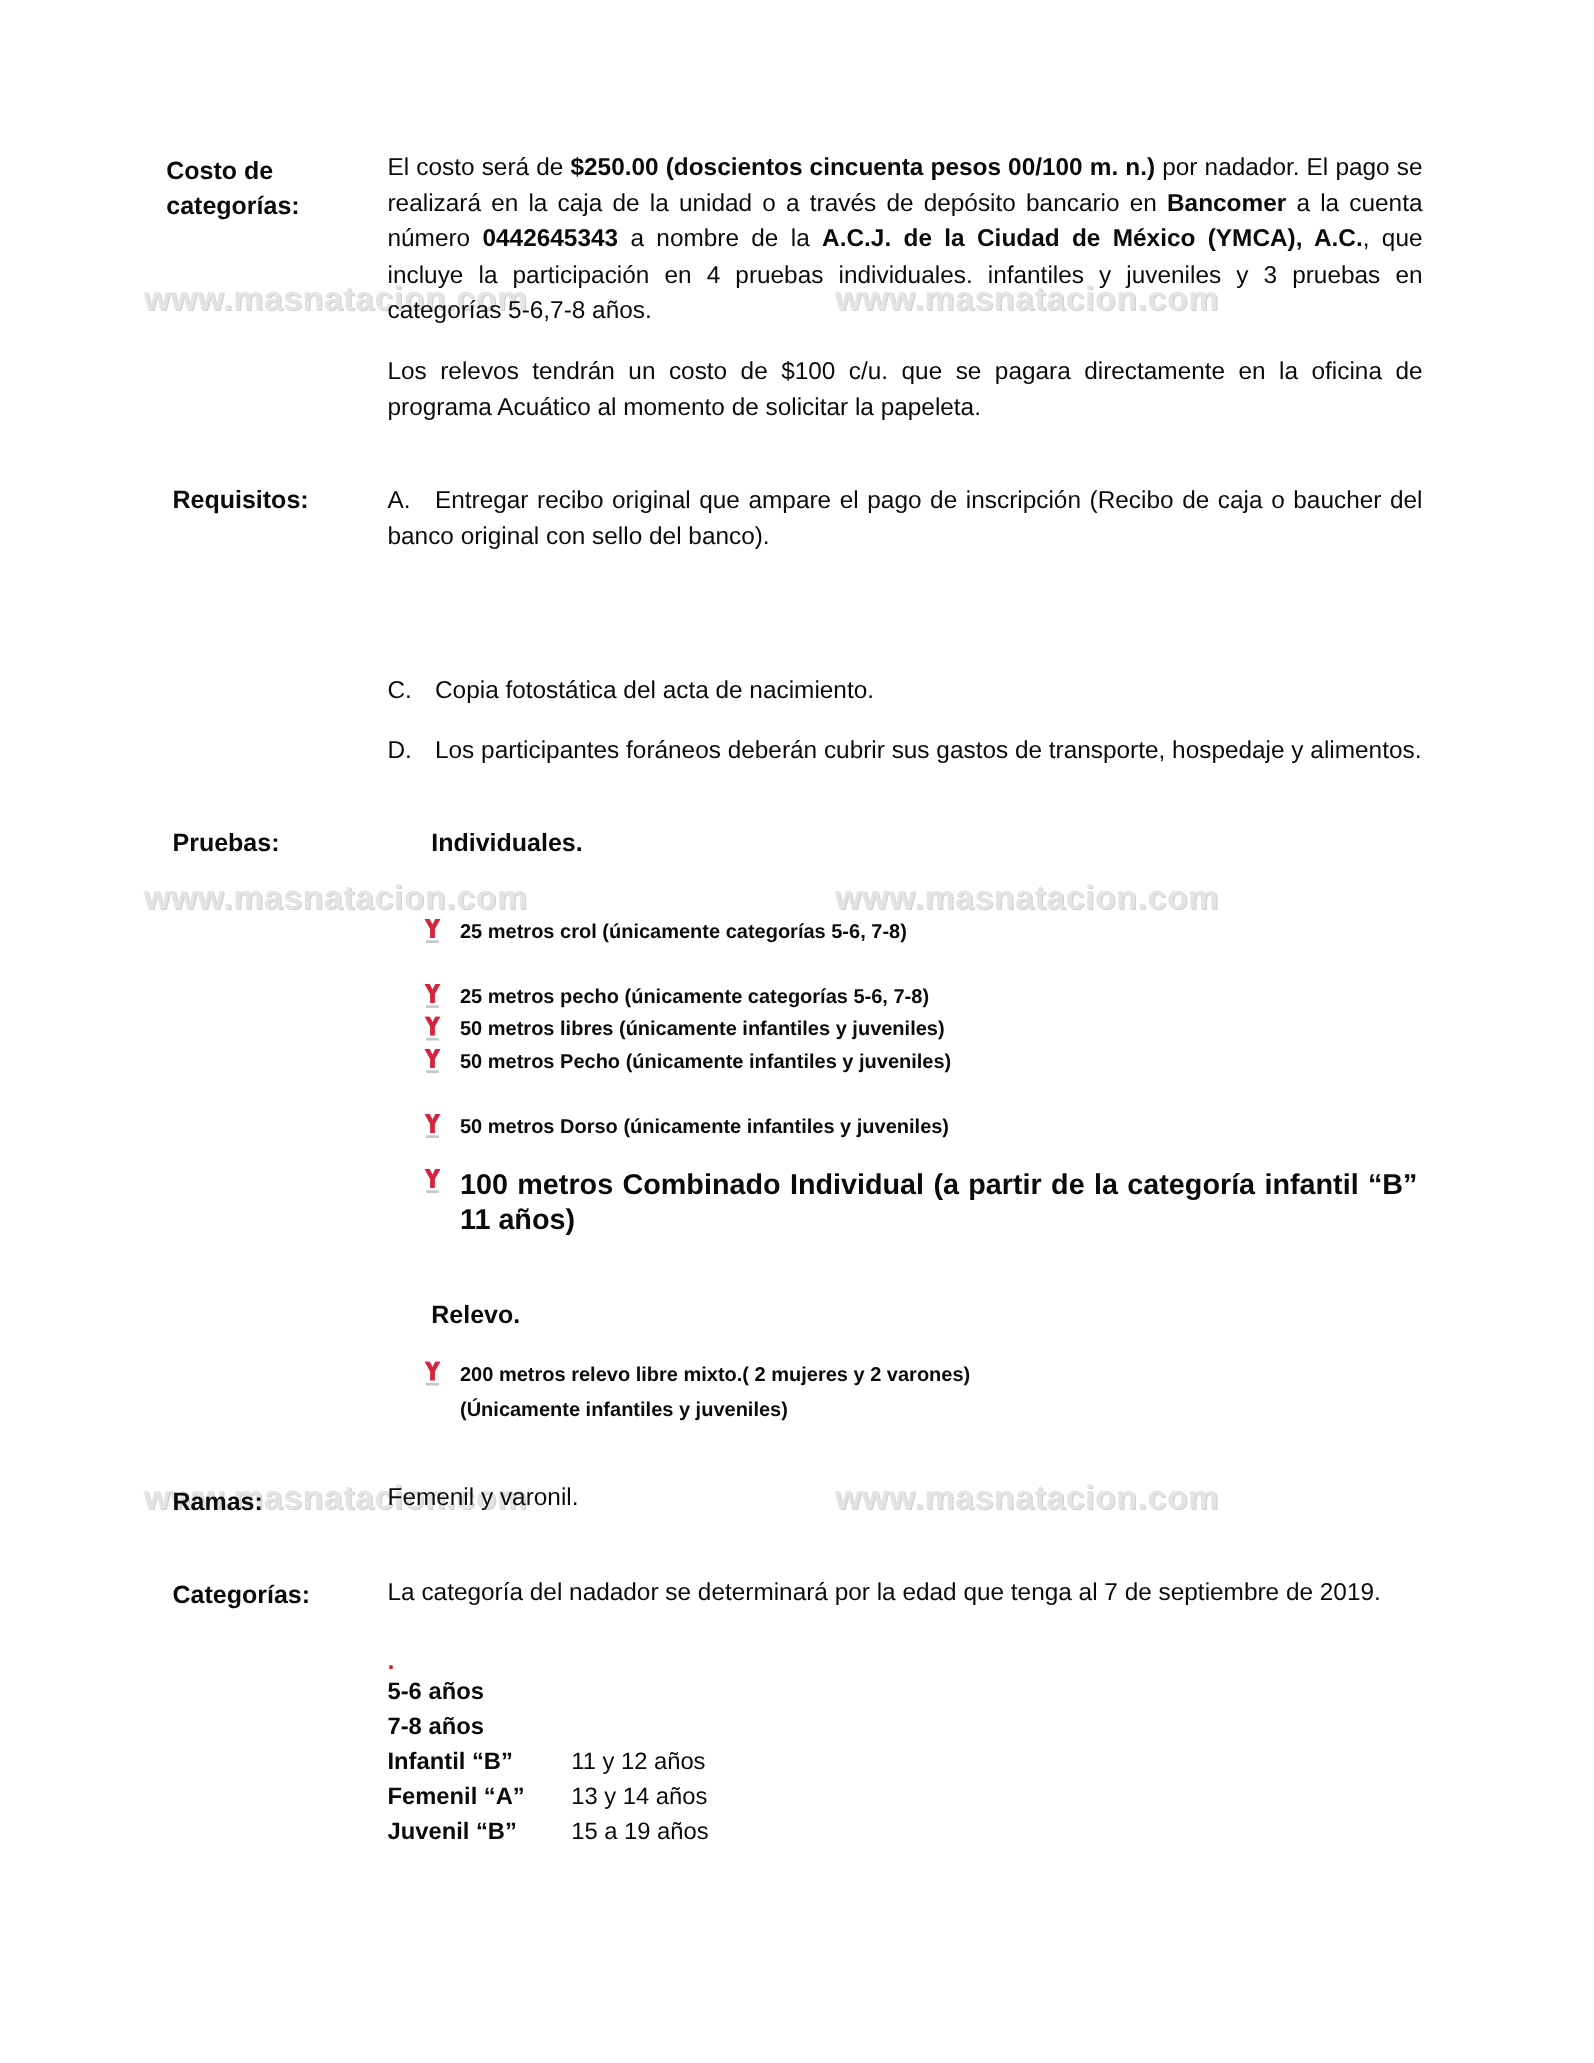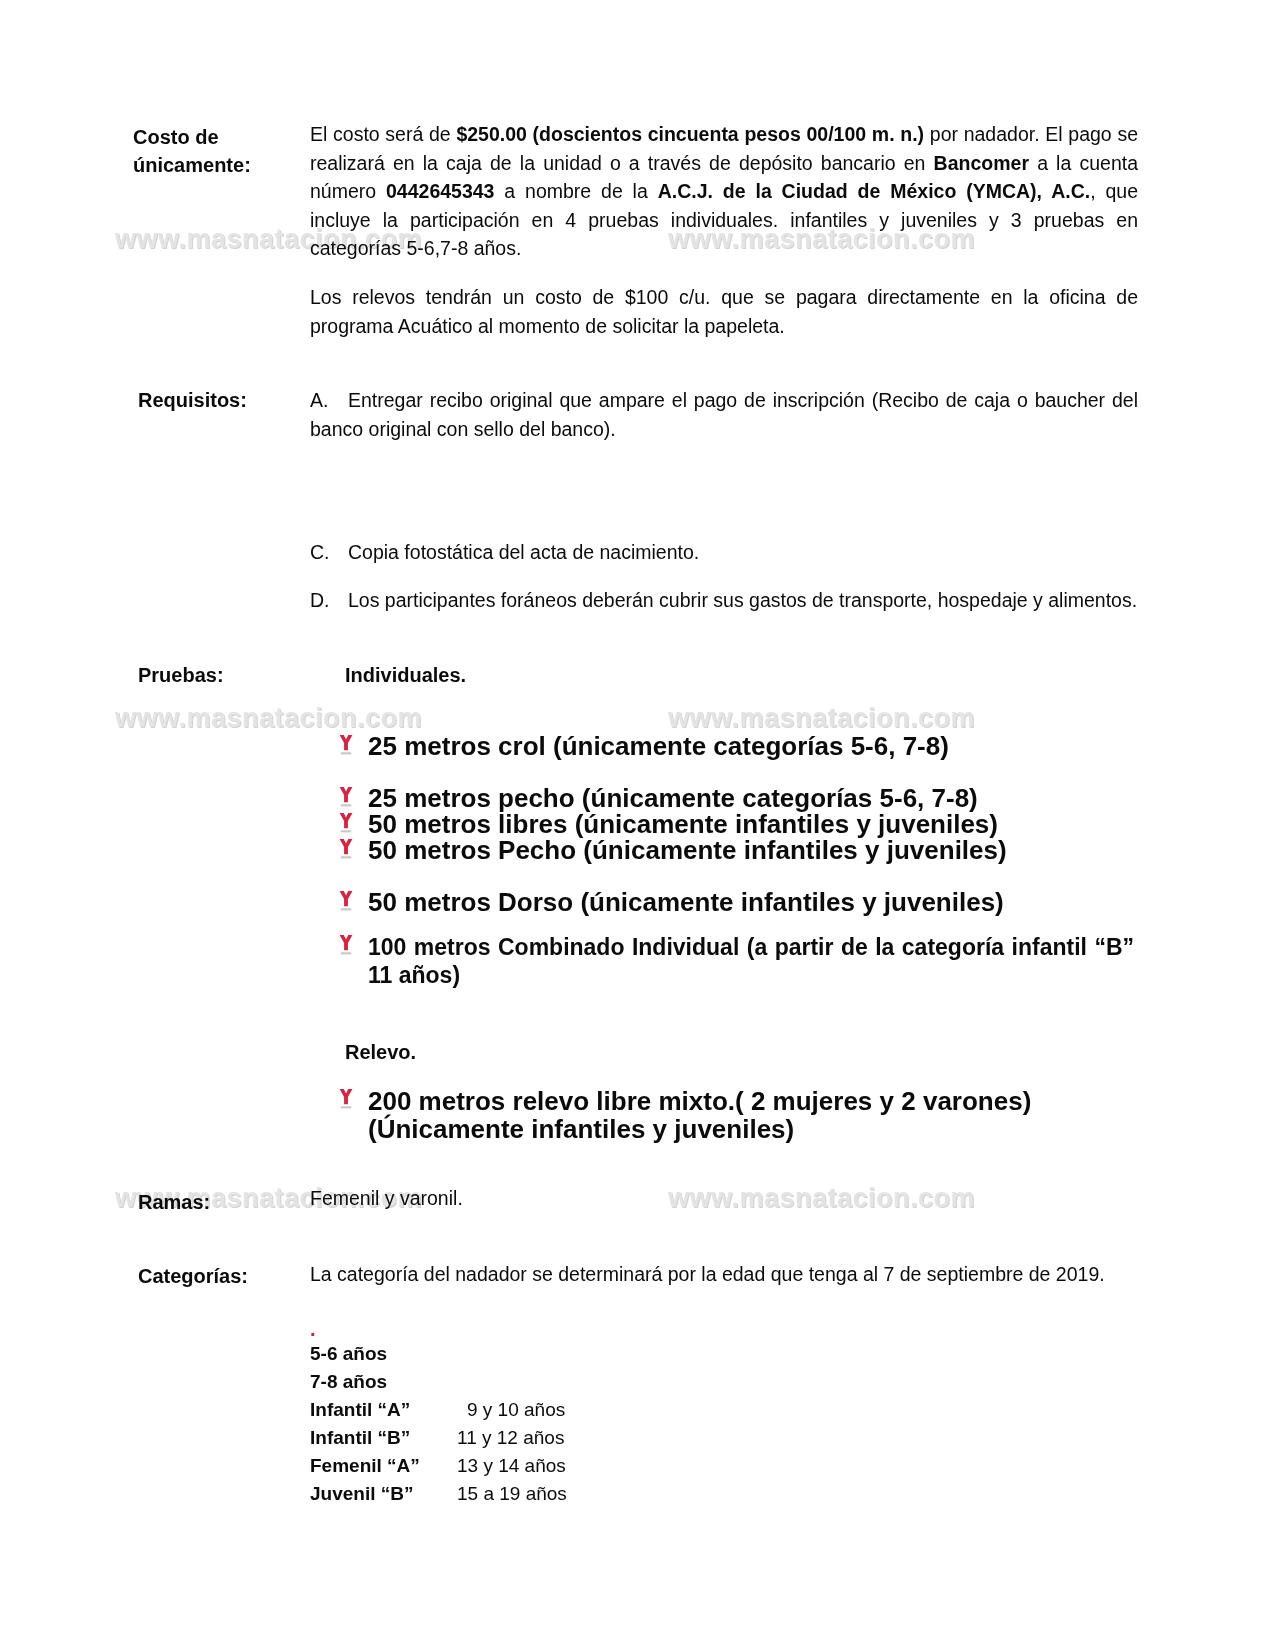--- a/index.html
+++ b/index.html
@@ -14,41 +14,41 @@
   .body{font-size:19.5px;line-height:28.5px}
   .j{text-align:justify}
   .b{font-weight:bold}
   .letter{display:inline-block;width:38px}
   .wm{
     position:absolute;z-index:0;font-size:27px;font-weight:bold;
     color:#e4e4e4;text-shadow:1px 1px 0 #d2d2d2;letter-spacing:.5px;
     white-space:nowrap;user-select:none
   }
   .bullet-row{position:absolute;z-index:1;display:flex;align-items:flex-start;gap:14px}
-  .bullet-row .txt{font-weight:bold;font-size:26px;line-height:26px;white-space:nowrap}
+  .bullet-row .txt{font-weight:bold;font-size:16px;line-height:26px;white-space:nowrap}
   .bullet-row .txt-wrap{font-weight:bold;font-size:23px;line-height:28px;text-align:justify}
   .icon-y{width:16px;height:21px;flex:0 0 auto;margin-top:2px}
   .cat-row{height:28px;font-size:19px;line-height:28px}
   .cat-name{display:inline-block;width:147px;font-weight:bold}
   .cat-ages{display:inline-block}
   .red-dot{color:#cc2233;font-weight:bold;font-size:20px;line-height:14px}
 </style>
 </head>
 <body>
 
 <div class="page">
 
   <div class="wm" style="top:224px;left:115px">www.masnatacion.com</div>
   <div class="wm" style="top:224px;left:668px">www.masnatacion.com</div>
   <div class="wm" style="top:703px;left:115px">www.masnatacion.com</div>
   <div class="wm" style="top:703px;left:668px">www.masnatacion.com</div>
   <div class="wm" style="top:1183px;left:115px">www.masnatacion.com</div>
   <div class="wm" style="top:1183px;left:668px">www.masnatacion.com</div>
 
-  <div class="abs lbl" style="top:123px;left:133px;width:180px">Costo de únicamente:</div>
+  <div class="abs lbl" style="top:123px;left:133px;width:180px">Costo de categorías:</div>
 
   <div class="abs body j" style="top:120px;left:310px;width:828px">
     <span>El costo será de </span><span class="b">$250.00 (doscientos cincuenta pesos 00/100 m. n.)</span><span> por nadador. El pago se realizará en la caja de la unidad o a través de depósito bancario en </span><span class="b">Bancomer</span><span> a la cuenta número </span><span class="b">0442645343</span><span> a nombre de la </span><span class="b">A.C.J. de la Ciudad de México (YMCA), A.C.</span><span>, que incluye la participación en 4 pruebas individuales. infantiles y juveniles y 3 pruebas en categorías 5-6,7-8 años.</span>
   </div>
 
   <div class="abs body j" style="top:283px;left:310px;width:828px">Los relevos tendrán un costo de $100 c/u. que se pagara directamente en la oficina de programa Acuático al momento de solicitar la papeleta.</div>
 
   <div class="abs lbl" style="top:386px;left:138px">Requisitos:</div>
 
   <div class="abs body j" style="top:386px;left:310px;width:828px">
@@ -130,23 +130,20 @@
   <div class="abs red-dot" style="top:1322px;left:310px">.</div>
 
   <div class="abs" style="top:1340px;left:310px;width:600px">
     <div class="cat-row">
       <span class="cat-name">5-6 años</span><span class="cat-ages"></span>
     </div>
     <div class="cat-row">
       <span class="cat-name">7-8 años</span><span class="cat-ages"></span>
     </div>
     <div class="cat-row">
-      <span class="cat-name">Infantil  “A”</span><span class="cat-ages" style="padding-left:10px">9 y 10 años</span>
-    </div>
-    <div class="cat-row">
       <span class="cat-name">Infantil  “B”</span><span class="cat-ages">11 y 12 años</span>
     </div>
     <div class="cat-row">
       <span class="cat-name">Femenil  “A”</span><span class="cat-ages">13 y 14 años</span>
     </div>
     <div class="cat-row">
       <span class="cat-name">Juvenil  “B”</span><span class="cat-ages">15 a 19 años</span>
     </div>
   </div>
 

